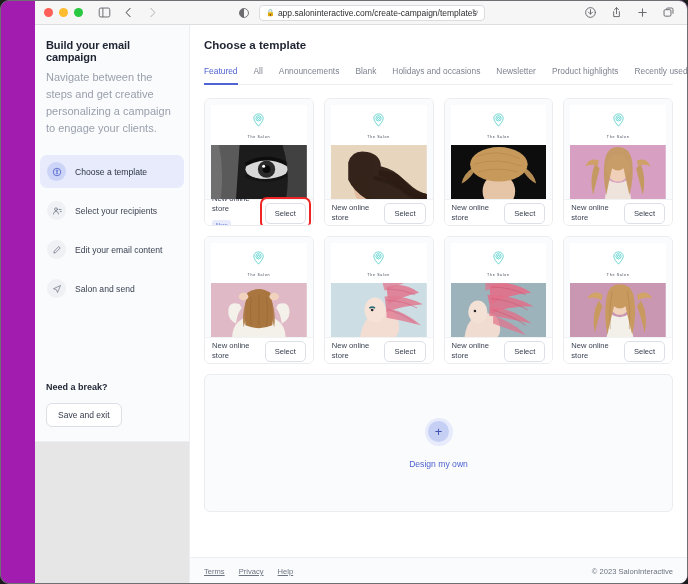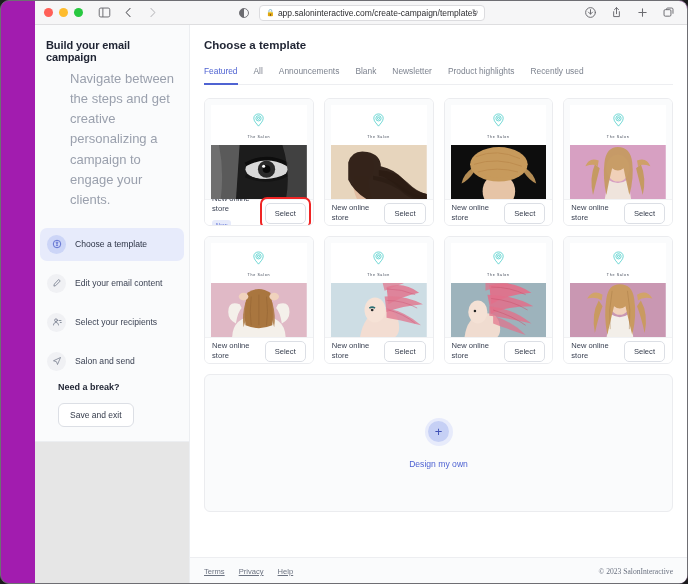--- a/index.html
+++ b/index.html
@@ -67,41 +67,41 @@
   
   .sidebar {
     width: 155px; flex: 0 0 155px;
     background: #fafbfc;
     border-right: 1px solid #eceef1;
     display: flex; flex-direction: column;
     position: relative;
   }
   .sb-top { padding: 14px 11px 0 11px; }
   .sb-title { font-size: 11px; font-weight: bold; color: #1f2433; letter-spacing: -0.1px; }
-  .sb-sub { margin-top: 6px; font-size: 13px; line-height: 1.55; color: #9aa0ad; margin-left: 24px; }
+  .sb-sub { margin-top: 6px; font-size: 11px; line-height: 1.55; color: #9aa0ad; }
   .sb-nav { margin-top: 18px; display: flex; flex-direction: column; gap: 6px; padding: 0 5px; }
   .sb-item {
     display: flex; align-items: center; gap: 9px;
     padding: 7px 7px; border-radius: 7px;
     cursor: pointer;
   }
   .sb-item.active { background: #e7ebfb; }
   .sb-ico {
     width: 19px; height: 19px; flex: 0 0 19px;
     border-radius: 50%;
     background: #f0f1f4;
     display: flex; align-items: center; justify-content: center;
     color: #6a7183;
   }
   .sb-item.active .sb-ico { background: #ccd5f7; color: #4254c5; }
   .sb-ico svg { width: 10px; height: 10px; display: block; }
   .sb-label { font-size: 8.6px; color: #3b4253; }
   .sb-item.active .sb-label { color: #2d3446; }
 
-  .sb-break { margin-top: auto; padding: 0 11px 14px 11px; margin-left: 12px; }
+  .sb-break { margin-top: auto; padding: 0 11px 14px 11px; }
   .sb-break-title { font-size: 9px; font-weight: bold; color: #1f2433; }
   .sb-break-txt { margin-top: 5px; font-size: 7.8px; line-height: 1.55; color: #9aa0ad; }
   .sb-save {
     margin-top: 11px;
     display: inline-block;
     padding: 6px 11px;
     border: 1px solid #dcdfe5;
     border-radius: 6px;
     background: #ffffff;
     font-size: 8.5px; color: #333a4a;
@@ -203,21 +203,21 @@
   
   .footer {
     height: 28px; flex: 0 0 28px;
     border-top: 1px solid #edeef1;
     background: #fafbfc;
     display: flex; align-items: center; justify-content: space-between;
     padding: 0 14px;
   }
   .foot-links { display: flex; gap: 14px; }
   .foot-link { font-size: 7.6px; color: #6b7280; cursor: pointer; text-decoration: underline; }
-  .foot-copy { font-size: 7.6px; color: #6b7280; font-family: Liberation Serif, serif; }
+  .foot-copy { font-size: 7.6px; color: #6b7280; }
 </style>
 </head>
 <body>
 
 <div class="window">
 
   <div class="chrome">
     <div class="traffic">
       <span class="dot red"></span>
       <span class="dot yellow"></span>
@@ -301,38 +301,38 @@
             <svg viewBox="0 0 20 20" fill="none" stroke="currentColor" stroke-width="1.5">
               <circle cx="10" cy="10" r="7.5"></circle>
                 <circle cx="10" cy="7.5" r="1.6"></circle>
                 <circle cx="10" cy="12.5" r="1.2"></circle>
             </svg>
           </span>
           <span class="sb-label">Choose a template</span>
         </div>
         <div class="sb-item">
           <span class="sb-ico">
-            <svg viewBox="0 0 20 20" fill="none" stroke="currentColor" stroke-width="1.5" stroke-linecap="round" stroke-linejoin="round">
-              <path d="M14 3.5 L16.5 6 L7 15.5 L3.8 16.2 L4.5 13 Z"></path>
-            </svg>
-          </span>
-          <span class="sb-label">Edit your email content</span>
-        </div>
-        <div class="sb-item">
-          <span class="sb-ico">
             <svg viewBox="0 0 20 20" fill="none" stroke="currentColor" stroke-width="1.5" stroke-linecap="round">
               <circle cx="8" cy="6.5" r="2.8"></circle>
                 <path d="M3 16 C3 12.6 5.3 11 8 11 C10.7 11 13 12.6 13 16"></path>
                 <path d="M14 7 L18 7 M16.5 11 L18.5 11"></path>
             </svg>
           </span>
           <span class="sb-label">Select your recipients</span>
         </div>
         <div class="sb-item">
           <span class="sb-ico">
+            <svg viewBox="0 0 20 20" fill="none" stroke="currentColor" stroke-width="1.5" stroke-linecap="round" stroke-linejoin="round">
+              <path d="M14 3.5 L16.5 6 L7 15.5 L3.8 16.2 L4.5 13 Z"></path>
+            </svg>
+          </span>
+          <span class="sb-label">Edit your email content</span>
+        </div>
+        <div class="sb-item">
+          <span class="sb-ico">
             <svg viewBox="0 0 20 20" fill="none" stroke="currentColor" stroke-width="1.4" stroke-linejoin="round">
               <path d="M17 3 L3 9.5 L9 11.5 L11 17 Z"></path>
             </svg>
           </span>
           <span class="sb-label">Salon and send</span>
         </div>
       </nav>
 
       <div class="sb-break">
         <div class="sb-break-title">Need a break?</div>
@@ -343,20 +343,21 @@
 
     <main class="main">
       <div class="main-inner">
         <div class="main-title">Choose a template</div>
 
         <div class="tabs">
           <div class="tab active">Featured</div>
           <div class="tab">All</div>
           <div class="tab">Announcements</div>
           <div class="tab">Blank</div>
+          <div class="tab">Holidays and occasions</div>
           <div class="tab">Newsletter</div>
           <div class="tab">Product highlights</div>
           <div class="tab">Recently used</div>
         </div>
 
         <div class="grid" id="grid">
             <div class="card">
     <div class="card-preview">
       <div class="card-head">
         <span><svg class="logo-mark" viewBox="0 0 20 24" fill="none" stroke="#3fc9c6" stroke-width="1.2">

